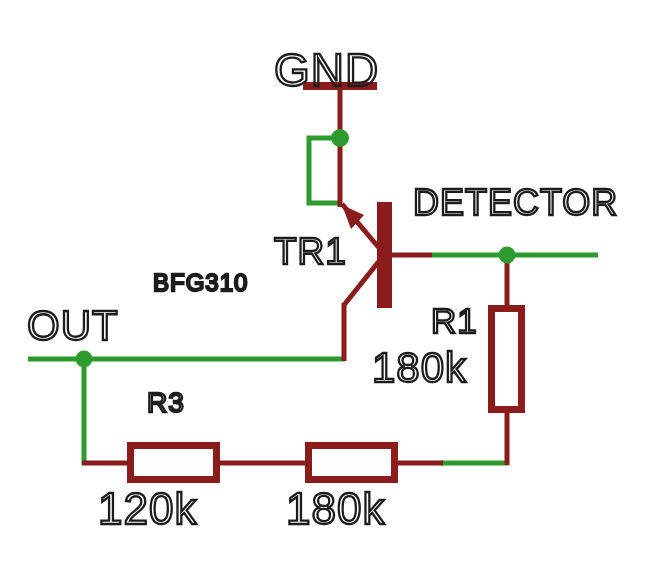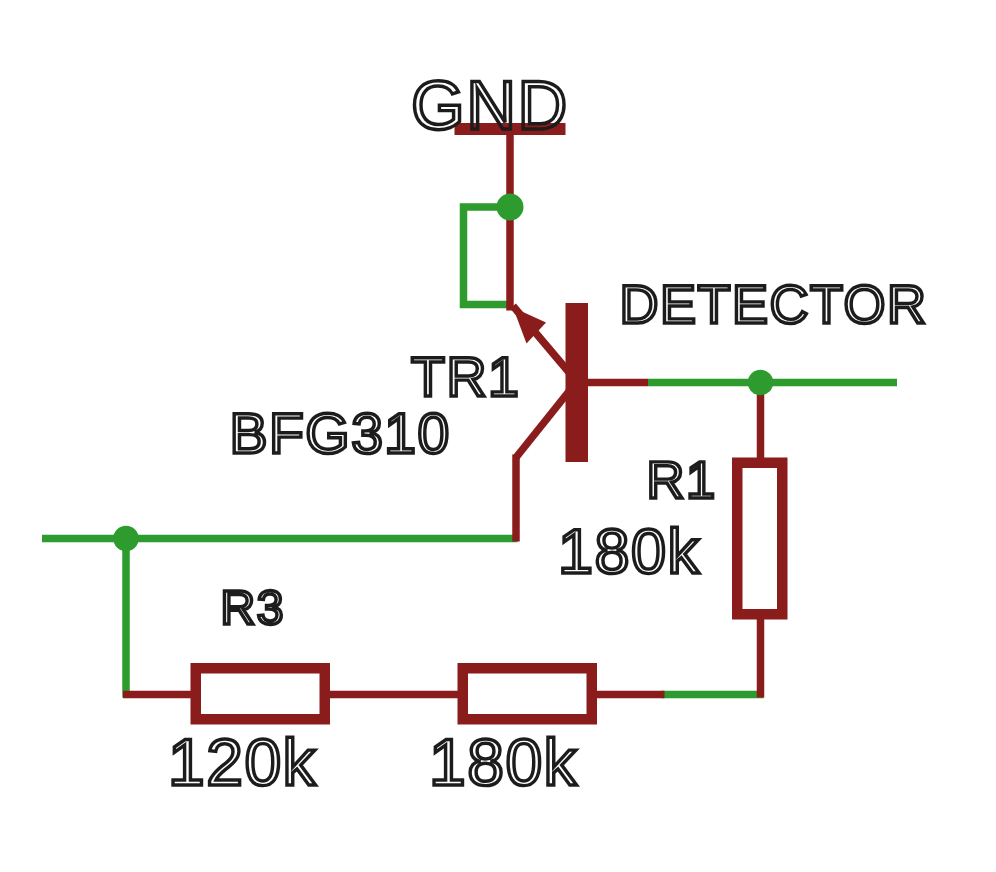--- a/index.html
+++ b/index.html
@@ -72,25 +72,26 @@
     <rect class="symfill" x="377" y="202" width="15" height="106"></rect>
     <polygon class="symfill" points="342,205 364,215 351,229"></polygon>
 
     <circle class="dot" cx="84" cy="359" r="8.5"></circle>
     <circle class="dot" cx="340" cy="138" r="9"></circle>
     <circle class="dot" cx="507" cy="255" r="8.5"></circle>
   </svg>
 
   <div class="label" style="left:274px; top:26px;  font-size:46px;margin-top:21px;">GND</div>
   <div class="label" style="left:413px; top:185px; font-size:36px;">DETECTOR</div>
+  <div class="label" style="left:27px;  top:305px; font-size:42px;">OUT</div>
 
   <div class="label" style="left:243px; top:233px; font-size:37px;margin-left:31px;">TR1</div>
-  <div class="label" style="left:153px; top:271px; font-size:38px;">BFG310</div>
+  <div class="label" style="left:153px; top:271px; font-size:24px;">BFG310</div>
 
   <div class="label" style="left:431px; top:303px; font-size:35px;">R1</div>
   <div class="label" style="left:372px; top:347px; font-size:42px;">180k</div>
 
-  <div class="label" style="left:147px; top:389px; font-size:32px;">R3</div>
-  <div class="label" style="left:112px;  top:487px; font-size:44px;">120k</div>
+  <div class="label" style="left:147px; top:389px; font-size:28px;">R3</div>
+  <div class="label" style="left:98px;  top:487px; font-size:44px;">120k</div>
 
   <div class="label" style="left:286px; top:487px; font-size:44px;">180k</div>
 
 </div>
 
 </body></html>

